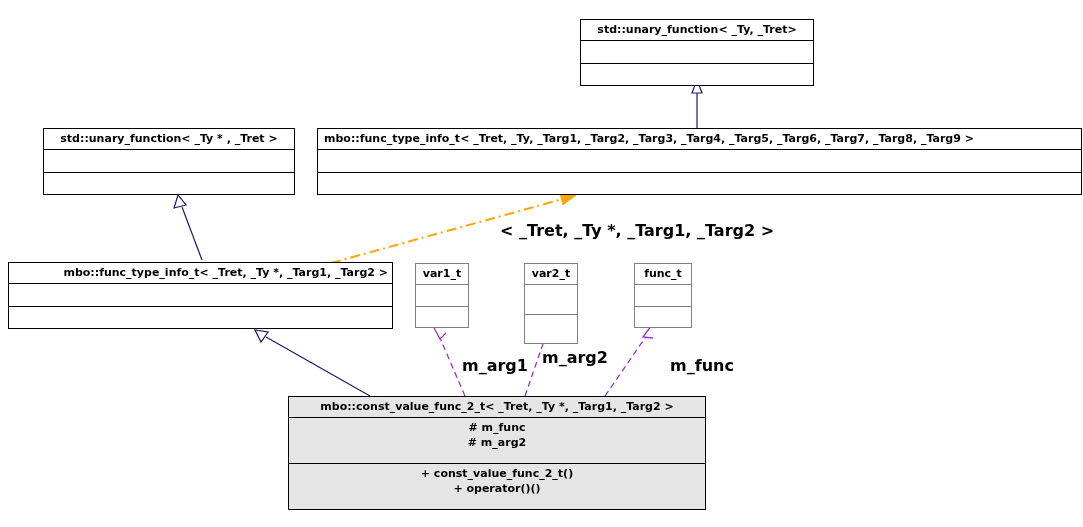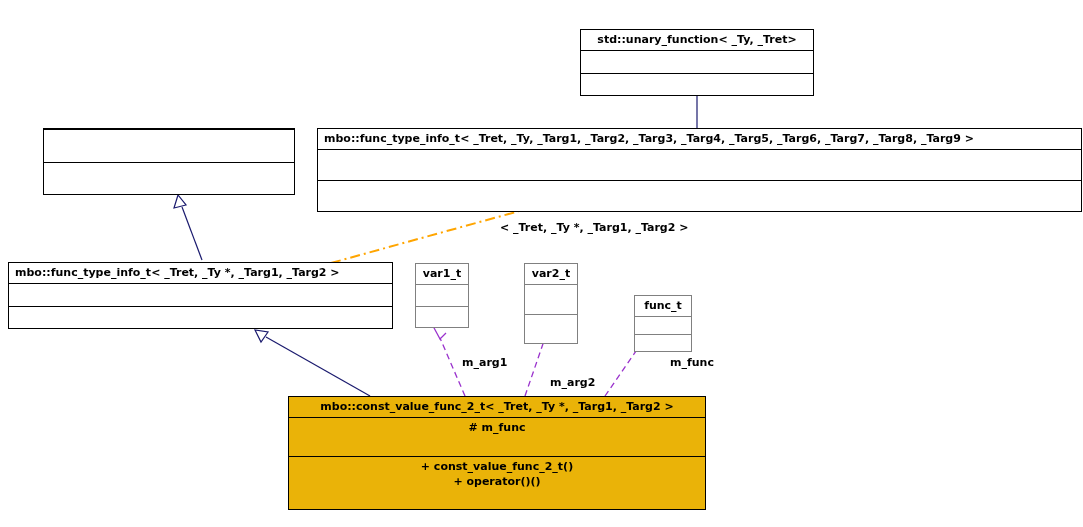--- a/index.html
+++ b/index.html
@@ -28,21 +28,21 @@
   }
   .uml-class {
     position: absolute;
     box-sizing: border-box;
     border: 1px solid #000000;
     background: #ffffff;
     display: flex;
     flex-direction: column;
   }
   .uml-class.filled {
-    background: #eab308;
+    background: #e5e5e5;
     border: 1px solid #000000;
   }
   .uml-class.gray-border {
     border: 1px solid #808080;
   }
   .cls-title {
     box-sizing: border-box;
     text-align: center;
     font-weight: bold;
     font-size: 11px;
@@ -76,21 +76,21 @@
   }
   .cls-section.empty {
     padding: 0;
   }
   .member-row {
     display: block;
     white-space: nowrap;
   }
   .edge-label {
     position: absolute;
-    font-size: 11px;
+    font-size: 16px;
     font-weight: bold;
     font-family: "DejaVu Sans", sans-serif;
     color: #000000;
     white-space: nowrap;
     background: transparent;
   }
 </style>
 </head>
 <body>
 
@@ -127,47 +127,48 @@
       <line x1="525" y1="396" x2="545" y2="338" stroke="#9a32cd" stroke-width="1.3" stroke-dasharray="6,4" fill="none"></line>
       <polyline points="549,326 542,339 552,337" stroke="#9a32cd" stroke-width="1.3" fill="none"></polyline>
     </g>
 
     <g>
       <line x1="605" y1="396" x2="645" y2="338" stroke="#9a32cd" stroke-width="1.3" stroke-dasharray="6,4" fill="none"></line>
       <polyline points="651,326 643,337 653,338" stroke="#9a32cd" stroke-width="1.3" fill="none"></polyline>
     </g>
   </svg>
 
-  <div class="uml-class" style="left:580px; top:29px; width:234px; height:67px;">
+  <div class="uml-class" style="left:580px; top:19px; width:234px; height:67px;">
     <div class="cls-title">std::unary_function&lt; _Ty, _Tret&gt;</div>
     <div class="cls-sep"></div>
     <div class="cls-section empty"></div>
     <div class="cls-sep"></div>
     <div class="cls-section empty"></div>
   </div>
 
   <div class="uml-class" style="left:43px; top:128px; width:252px; height:67px;">
-    <div class="cls-sep"></div>
-    <div class="cls-section empty"></div>
-    <div class="cls-sep"></div>
-    <div class="cls-section empty"></div>
-  </div>
-
-  <div class="uml-class" style="left:317px; top:128px; width:765px; height:84px;">
+    <div class="cls-title">std::unary_function&lt; _Ty * , _Tret &gt;</div>
+    <div class="cls-sep"></div>
+    <div class="cls-section empty"></div>
+    <div class="cls-sep"></div>
+    <div class="cls-section empty"></div>
+  </div>
+
+  <div class="uml-class" style="left:317px; top:128px; width:765px; height:67px;">
     <div class="cls-title" style="text-align:left; padding-left:6px;">mbo::func_type_info_t&lt; _Tret, _Ty, _Targ1, _Targ2, _Targ3, _Targ4, _Targ5, _Targ6, _Targ7, _Targ8, _Targ9 &gt;</div>
     <div class="cls-sep"></div>
     <div class="cls-section empty"></div>
     <div class="cls-sep"></div>
     <div class="cls-section empty"></div>
   </div>
 
   <div class="edge-label" style="left:500px; top:221px;">&lt; _Tret, _Ty *, _Targ1, _Targ2 &gt;</div>
 
   <div class="uml-class" style="left:8px; top:262px; width:385px; height:67px;">
-    <div class="cls-title" style="text-align:left; padding-left:6px;">mbo::func_type_info_t&lt; _Tret, _Ty *, _Targ1, _Targ2 &gt;</div>
+    <div class="cls-title" style="text-align:right; padding-left:6px;">mbo::func_type_info_t&lt; _Tret, _Ty *, _Targ1, _Targ2 &gt;</div>
     <div class="cls-sep"></div>
     <div class="cls-section empty"></div>
     <div class="cls-sep"></div>
     <div class="cls-section empty"></div>
   </div>
 
   <div class="uml-class gray-border" style="left:415px; top:263px; width:54px; height:65px;">
     <div class="cls-title">var1_t</div>
     <div class="cls-sep"></div>
     <div class="cls-section empty"></div>
@@ -176,37 +177,38 @@
   </div>
 
   <div class="uml-class gray-border" style="left:524px; top:263px; width:54px; height:81px;">
     <div class="cls-title">var2_t</div>
     <div class="cls-sep"></div>
     <div class="cls-section empty"></div>
     <div class="cls-sep"></div>
     <div class="cls-section empty"></div>
   </div>
 
-  <div class="uml-class gray-border" style="left:634px; top:263px; width:58px; height:57px;margin-top:32px;">
+  <div class="uml-class gray-border" style="left:634px; top:263px; width:58px; height:65px;">
     <div class="cls-title">func_t</div>
     <div class="cls-sep"></div>
     <div class="cls-section empty"></div>
     <div class="cls-sep"></div>
     <div class="cls-section empty"></div>
   </div>
 
   <div class="edge-label" style="left:462px; top:356px;text-align:right;">m_arg1</div>
-  <div class="edge-label" style="left:542px; top:376px;margin-left:8px;">m_arg2</div>
+  <div class="edge-label" style="left:542px; top:348px;">m_arg2</div>
   <div class="edge-label" style="left:670px; top:356px;">m_func</div>
 
   <div class="uml-class filled" style="left:288px; top:396px; width:418px; height:114px;">
     <div class="cls-title">mbo::const_value_func_2_t&lt; _Tret, _Ty *, _Targ1, _Targ2 &gt;</div>
     <div class="cls-sep"></div>
     <div class="cls-section">
       <span class="member-row"># m_func</span>
+      <span class="member-row"># m_arg2</span>
     </div>
     <div class="cls-sep"></div>
     <div class="cls-section">
       <span class="member-row">+ const_value_func_2_t()</span>
       <span class="member-row">+ operator()()</span>
     </div>
   </div>
 
 </div>
 

